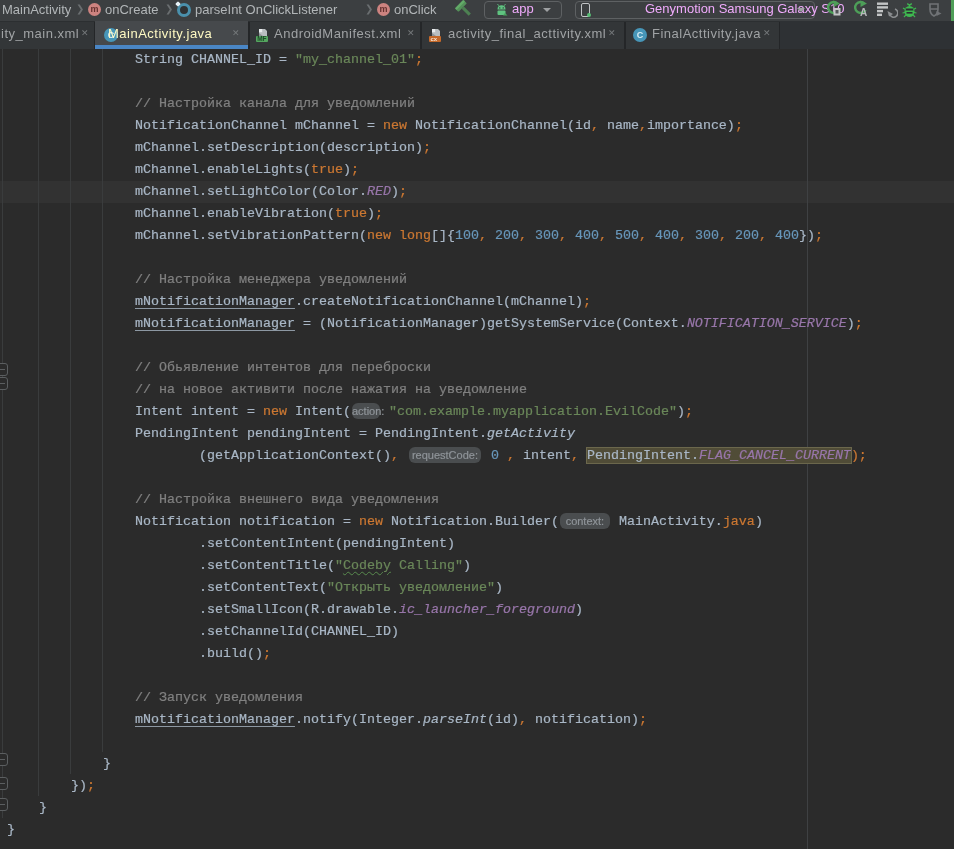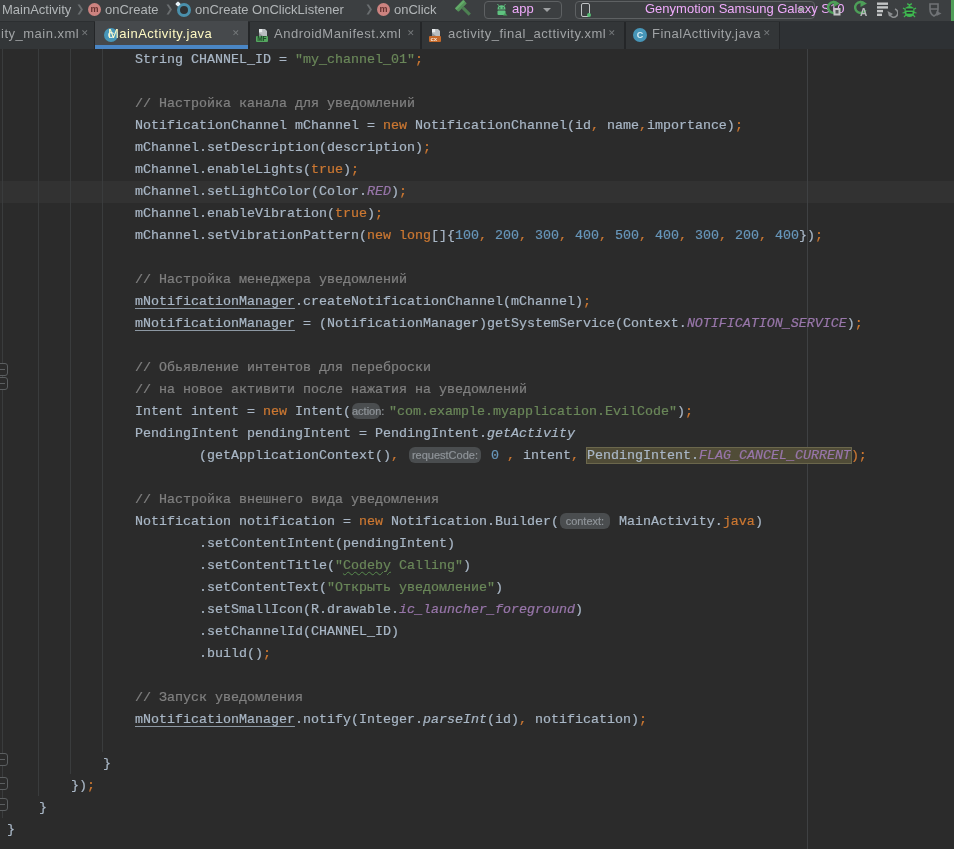--- a/index.html
+++ b/index.html
@@ -53,21 +53,21 @@
 <div id="toolbar">
   <span class="crumb" style="left:2px;">MainActivity</span>
   <span class="chev" style="left:76px;">❯</span>
   <span class="micon" style="left:88px;">
       <span>m</span>
     </span>
   <span class="crumb" style="left:105px;">onCreate</span>
   <span class="chev" style="left:165px;">❯</span>
   <span class="anonicon" style="left:177px;"></span>
     <span style="position:absolute;left:176px;top:2px;width:4px;height:4px;background:#e8f2f7;border-radius:1px;transform:rotate(45deg);"></span>
-  <span class="crumb" style="left:195px;">onCreate OnClickListener</span>
+  <span class="crumb" style="left:195px;">parseInt OnClickListener</span>
   <span class="chev" style="left:365px;">❯</span>
   <span class="micon" style="left:377px;">
       <span>m</span>
     </span>
   <span class="crumb" style="left:394px;">onClick</span>
 
   <svg style="position:absolute;left:453px;top:0px;" width="22" height="19" viewBox="0 0 22 19">
     <g transform="rotate(-45 10 8)">
       <rect x="4" y="2.5" width="12" height="5" rx="1" fill="#549159"></rect>
       <rect x="4" y="2.5" width="12" height="2.4" rx="1" fill="#63ab68"></rect>
@@ -194,21 +194,21 @@
                 mChannel.enableLights(<span class="kw">true</span>)<span class="pn">;</span>
                 mChannel.setLightColor(Color.<span class="cst">RED</span>)<span class="pn">;</span>
                 mChannel.enableVibration(<span class="kw">true</span>)<span class="pn">;</span>
                 mChannel.setVibrationPattern(<span class="kw">new long</span>[]{<span class="num">100</span><span class="pn">,</span> <span class="num">200</span><span class="pn">,</span> <span class="num">300</span><span class="pn">,</span> <span class="num">400</span><span class="pn">,</span> <span class="num">500</span><span class="pn">,</span> <span class="num">400</span><span class="pn">,</span> <span class="num">300</span><span class="pn">,</span> <span class="num">200</span><span class="pn">,</span> <span class="num">400</span>})<span class="pn">;</span>
 
                 <span class="cmt">// Настройка менеджера уведомлений</span>
                 <span class="fld">mNotificationManager</span>.createNotificationChannel(mChannel)<span class="pn">;</span>
                 <span class="fld">mNotificationManager</span> = (NotificationManager)getSystemService(Context.<span class="cst">NOTIFICATION_SERVICE</span>)<span class="pn">;</span>
 
                 <span class="cmt">// Обьявление интентов для переброски</span>
-                <span class="cmt">// на новое активити после нажатия на уведомлений</span>
+                <span class="cmt">// на новое активити после нажатия на уведомление</span>
                 Intent intent = <span class="kw">new</span> Intent(<span class="chip" style="width:28px;margin:0 1px;">action:</span> <span class="str">"com.example.myapplication.EvilCode"</span>)<span class="pn">;</span>
                 PendingIntent pendingIntent = PendingIntent.<span class="itl">getActivity</span>
                         (getApplicationContext()<span class="pn">,</span> <span class="chip" style="width:72px;">requestCode:</span> <span class="num">0</span> <span class="pn">,</span> intent<span class="pn">,</span> <span class="hlbox">PendingIntent.<span class="cst">FLAG_CANCEL_CURRENT</span></span><span class="pn">);</span>
 
                 <span class="cmt">// Настройка внешнего вида уведомления</span>
                 Notification notification = <span class="kw">new</span> Notification.Builder(<span class="chip" style="width:50px;margin:0 1px;">context:</span> MainActivity.<span class="kw">java</span>)
                         .setContentIntent(pendingIntent)
                         .setContentTitle(<span class="str">"<span class="typo">Codeby</span> Calling"</span>)
                         .setContentText(<span class="str">"Открыть уведомление"</span>)
                         .setSmallIcon(R.drawable.<span class="cst">ic_launcher_foreground</span>)

